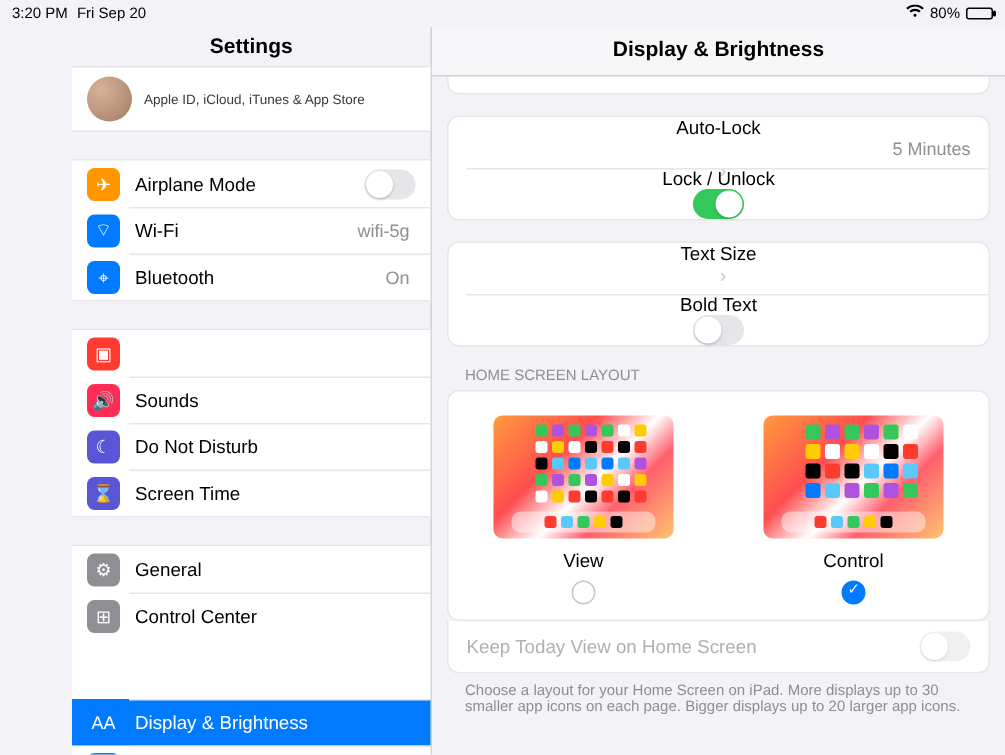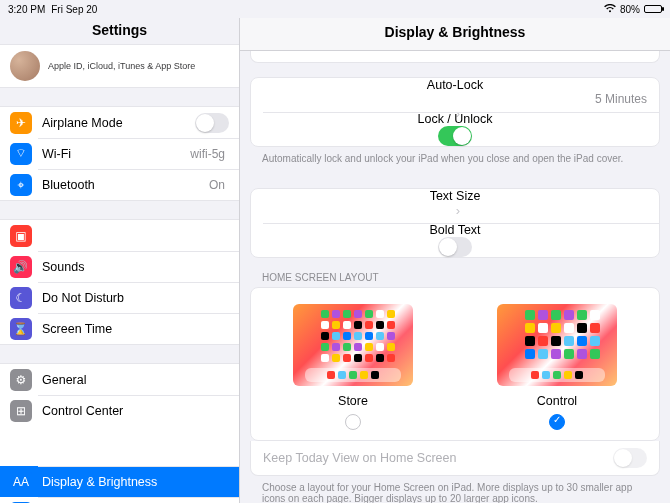--- a/index.html
+++ b/index.html
@@ -8,21 +8,21 @@
 
 .status { height: 18px; display: flex; align-items: center; padding: 0 8px; font-size: 10px; background: #f2f2f7; }
 .status .left { display: flex; gap: 6px; }
 .status .right { margin-left: auto; display: flex; align-items: center; gap: 4px; }
 .wifi-ic, .batt-ic { display: inline-block; }
 .batt-ic { width: 18px; height: 8px; border: 1px solid #000; border-radius: 2px; position: relative; }
 .batt-ic::after { content: ""; position: absolute; right: -3px; top: 1px; width: 2px; height: 4px; background: #000; border-radius: 1px; }
 .batt-ic .fill { background: #000; height: 100%; width: 80%; }
 
 
-.panes { display: flex; flex: 1; min-height: 0; }
+.panes { display: flex; flex: 1; min-height: 0; padding-left: 48px; }
 
 .sidebar { width: 240px; display: flex; flex-direction: column; border-right: 1px solid #d1d1d6; background: #f2f2f7; }
 .sidebar-title { text-align: center; font-weight: 600; font-size: 14px; padding: 4px 0 6px; }
 .profile { display: flex; align-items: center; background: #fff; padding: 6px 10px; border-top: 1px solid #e5e5ea; border-bottom: 1px solid #e5e5ea; }
 .avatar { width: 30px; height: 30px; border-radius: 50%; background: radial-gradient(circle at 30% 30%, #d6b39a, #a57b64); margin-right: 8px; }
 .profile-sub { font-size: 9px; color: #3a3a3c; }
 
 .group { margin-top: 18px; background: #fff; border-top: 1px solid #e5e5ea; border-bottom: 1px solid #e5e5ea; }
 .row { display: flex; align-items: center; height: 31px; padding: 0 10px; position: relative; }
 .row + .row::before { content: ""; position: absolute; left: 38px; right: 0; top: 0; height: 1px; background: #e5e5ea; }
@@ -170,21 +170,20 @@
           <span class="chev">›</span>
         </div>
         <div class="drow">
           <span>Lock / Unlock</span>
           <span class="dval"></span>
           <span class="switch on">
               <span class="knob"></span>
             </span>
         </div>
       </div>
-      <div class="footer-note">Automatically lock and unlock your iPad when you close and open the iPad cover.</div>
 
       <div class="dgroup">
         <div class="drow">
           <span>Text Size</span>
           <span class="dval"></span>
           <span class="chev">›</span>
         </div>
         <div class="drow">
           <span>Bold Text</span>
           <span class="dval"></span>
@@ -236,21 +235,21 @@
                 <span class="g3"></span>
               </div>
             <div class="dock">
                 <span class="g3"></span>
                 <span class="g6"></span>
                 <span class="g1"></span>
                 <span class="g4"></span>
                 <span class="g7"></span>
               </div>
           </div>
-          <div class="opt-lbl">Store</div>
+          <div class="opt-lbl">View</div>
           <div class="radio"></div>
         </div>
         <div class="layout-opt">
           <div class="screen-prev bigger">
             <div class="grid">
                 <span class="g1"></span>
                 <span class="g5"></span>
                 <span class="g1"></span>
                 <span class="g5"></span>
                 <span class="g1"></span>

